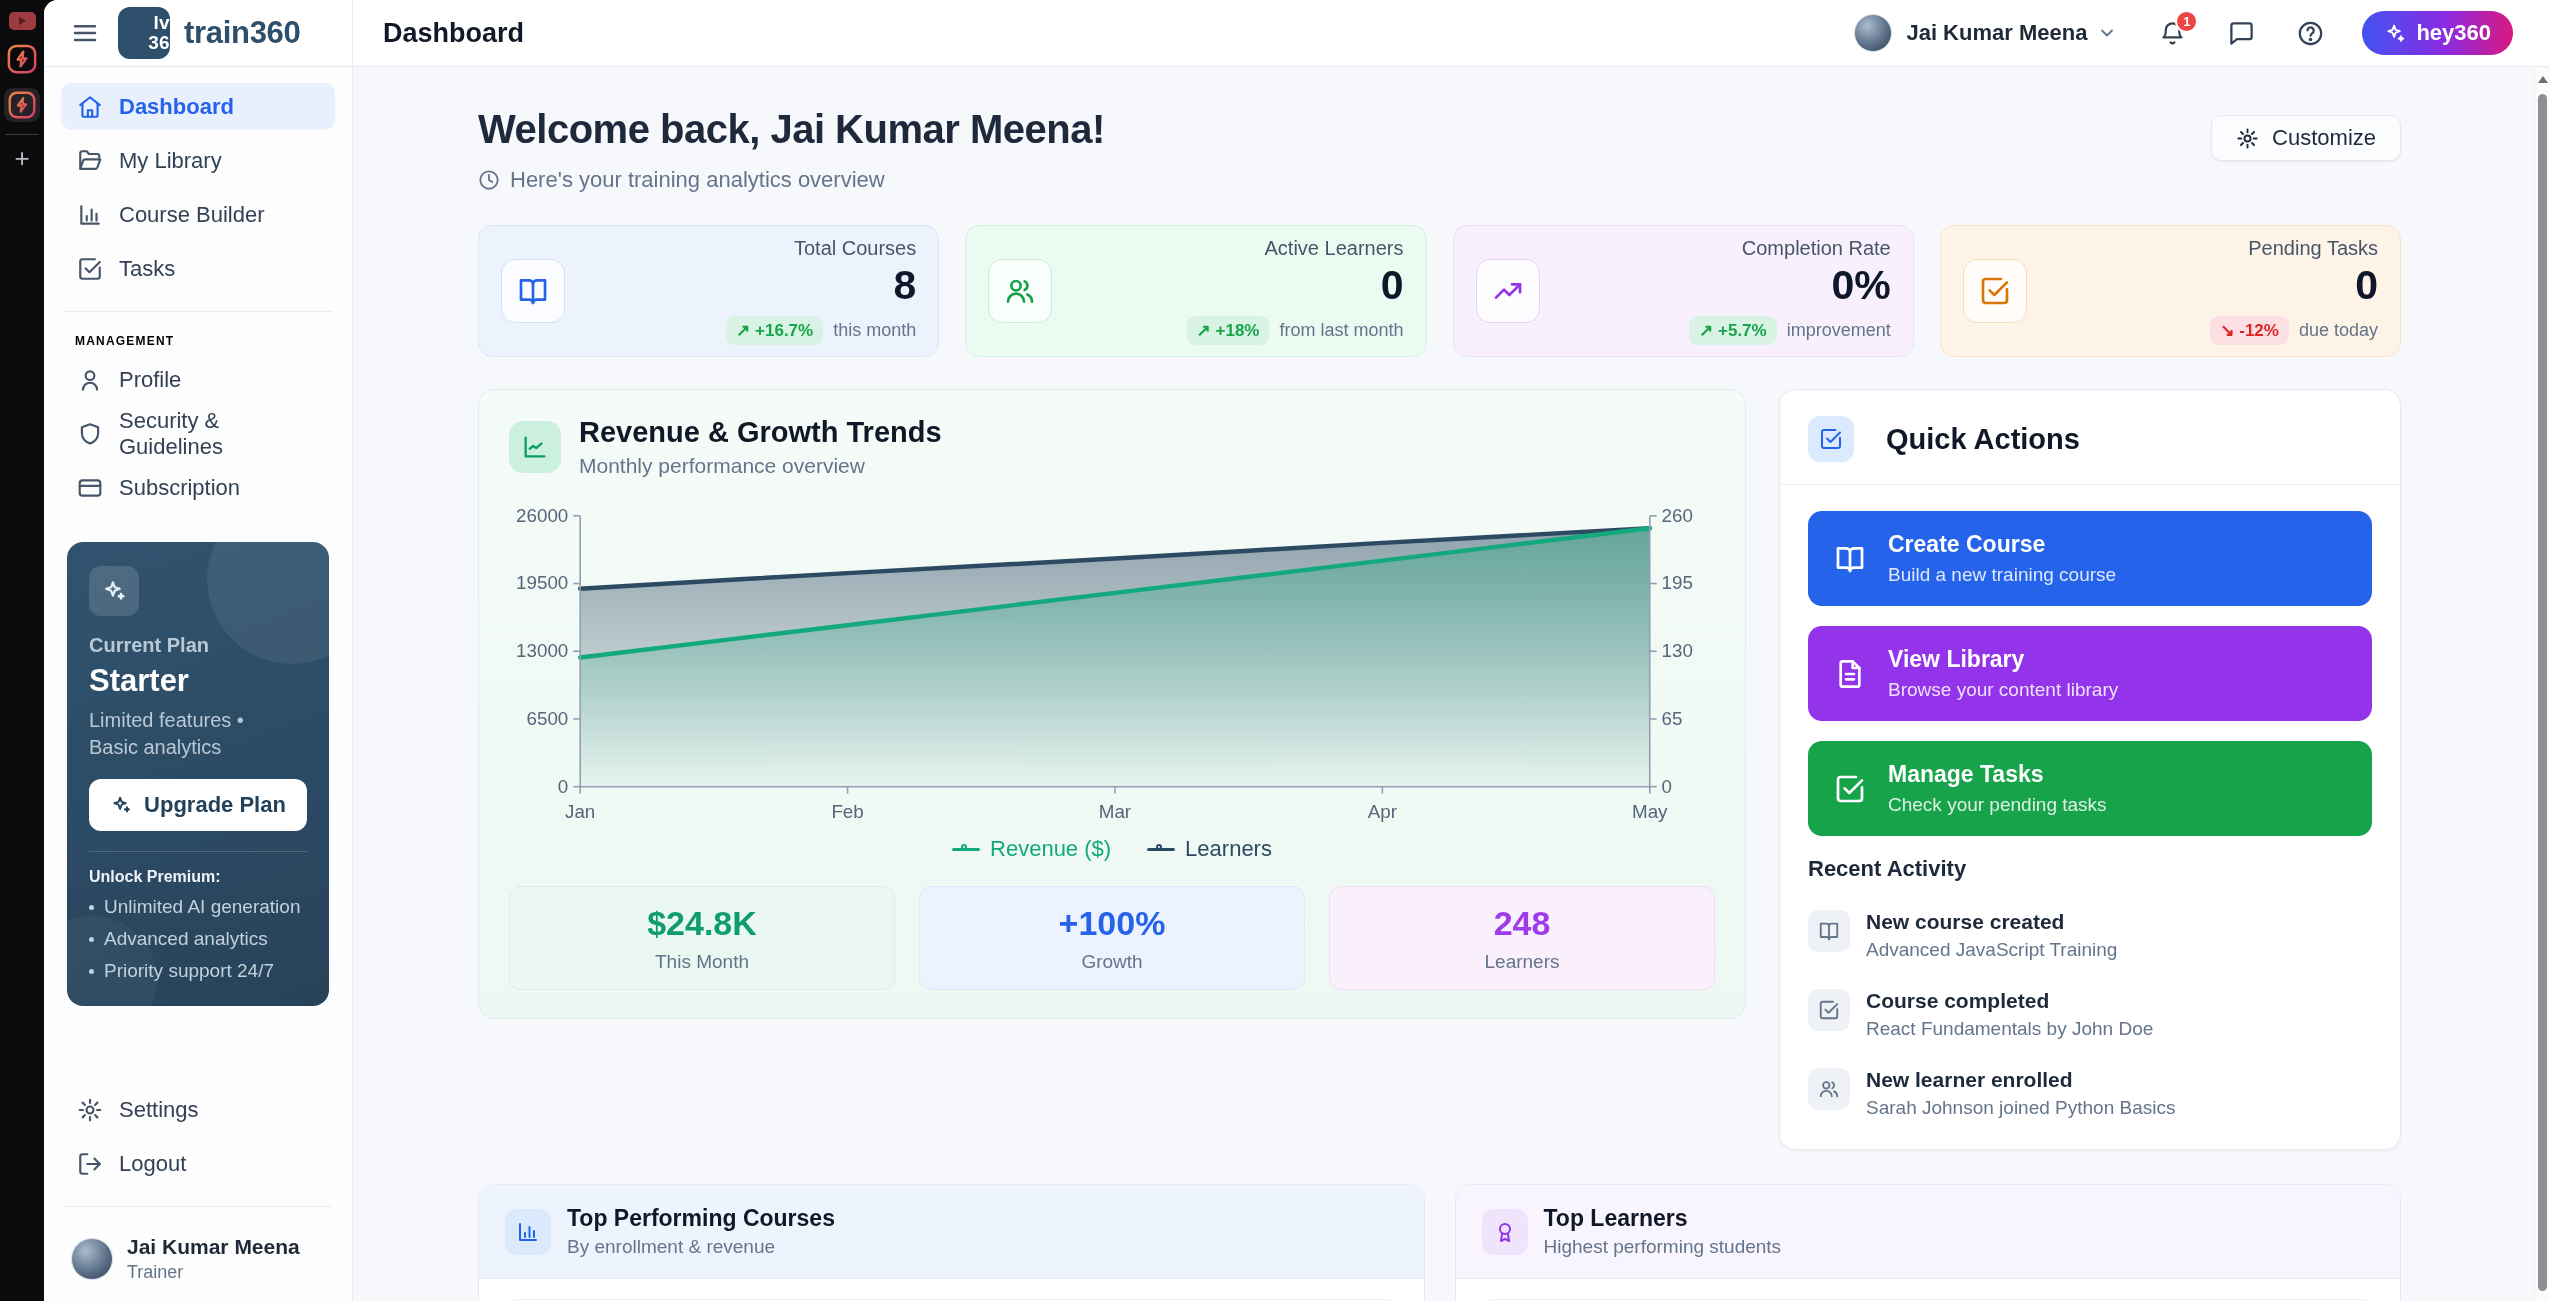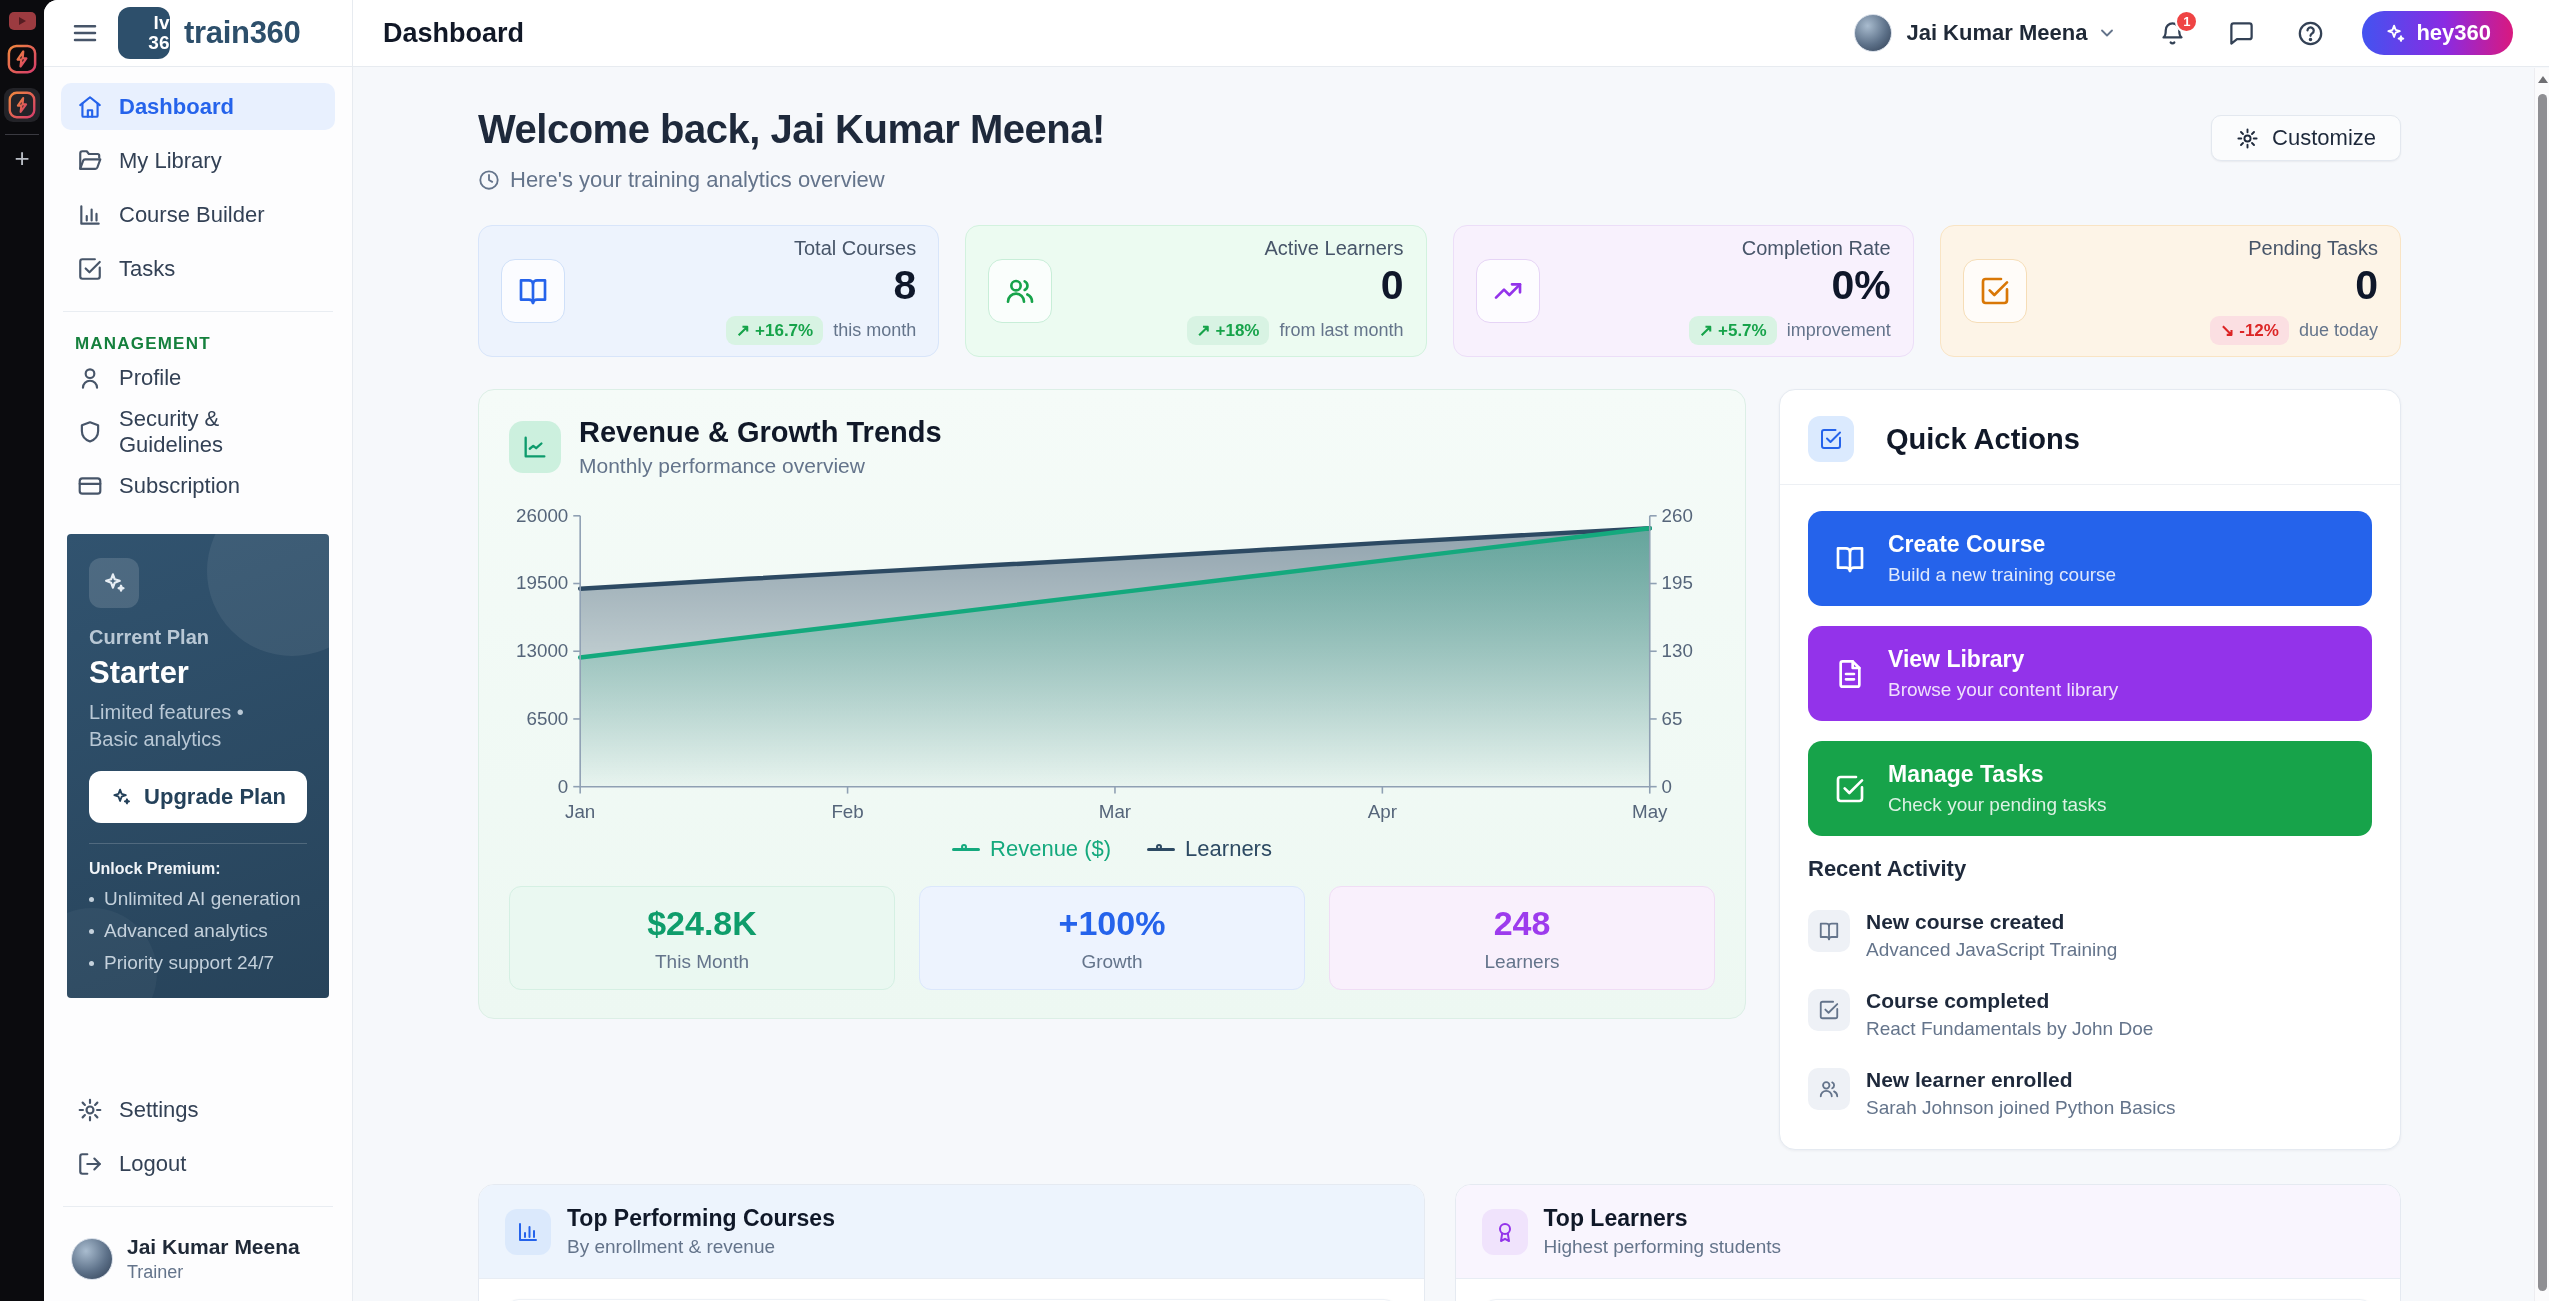--- a/index.html
+++ b/index.html
@@ -38,23 +38,23 @@
   
   .shell { display:flex; height:calc(100% - 67px); }
 
   
   .sidebar { flex:0 0 309px; background:#fdfdfe; border-right:1px solid #e7ebf0; display:flex; flex-direction:column; padding:16px 17px 18px; }
   .nav-item { display:flex; align-items:center; gap:16px; height:47px; padding:0 16px; border-radius:10px; color:#334155; font-size:22px; cursor:pointer; margin-bottom:7px; }
   .nav-item .nicon { color:#475569; display:flex; }
   .nav-item.active { background:#e8f0fe; color:#2563eb; font-weight:600; }
   .nav-item.active .nicon { color:#2563eb; }
   .side-divider { height:1px; background:#e9edf2; margin:12px 2px 16px; }
-  .section-label { font-size:17px; font-weight:700; letter-spacing:1.2px; color:#15803d; padding:0 14px; margin:6px 0 0; }
-
-  .plan-card { position:relative; overflow:hidden; margin:18px 6px 0; background:linear-gradient(160deg,#31536f,#27435a); border-radius:4px; padding:24px 22px; color:#fff; }
+  .section-label { font-size:12px; font-weight:700; letter-spacing:1.2px; color:#000000; padding:0 14px; margin:6px 0 8px; }
+
+  .plan-card { position:relative; overflow:hidden; margin:24px 6px 0; background:linear-gradient(160deg,#31536f,#27435a); border-radius:16px; padding:24px 22px; color:#fff; }
   .plan-card::before { content:""; position:absolute; width:170px; height:170px; border-radius:50%; background:rgba(255,255,255,.07); top:-48px; right:-48px; }
   .plan-card::after { content:""; position:absolute; width:130px; height:130px; border-radius:50%; background:rgba(255,255,255,.04); bottom:-40px; left:-40px; }
   .plan-spark { width:50px; height:50px; border-radius:12px; background:rgba(255,255,255,.14); display:flex; align-items:center; justify-content:center; color:#e7eef4; }
   .plan-kicker { margin-top:18px; font-size:20px; color:#b9c8d5; font-weight:600; }
   .plan-name { margin-top:6px; font-size:31px; font-weight:800; color:#fff; }
   .plan-desc { margin-top:8px; font-size:20px; line-height:1.35; color:#b9c8d5; width:200px; }
   .upgrade-btn { position:relative; z-index:1; margin-top:18px; width:100%; height:52px; border:none; border-radius:12px; background:#fff; color:#24415a; font-family:inherit; font-size:22px; font-weight:700; display:flex; align-items:center; justify-content:center; gap:12px; cursor:pointer; }
   .plan-sep { height:1px; background:rgba(255,255,255,.18); margin:20px 0 16px; }
   .unlock-title { font-size:16px; font-weight:700; color:#f0f4f8; }
   .plan-feature { display:flex; align-items:flex-start; gap:10px; margin-top:10px; font-size:19px; color:#c3d0db; }

